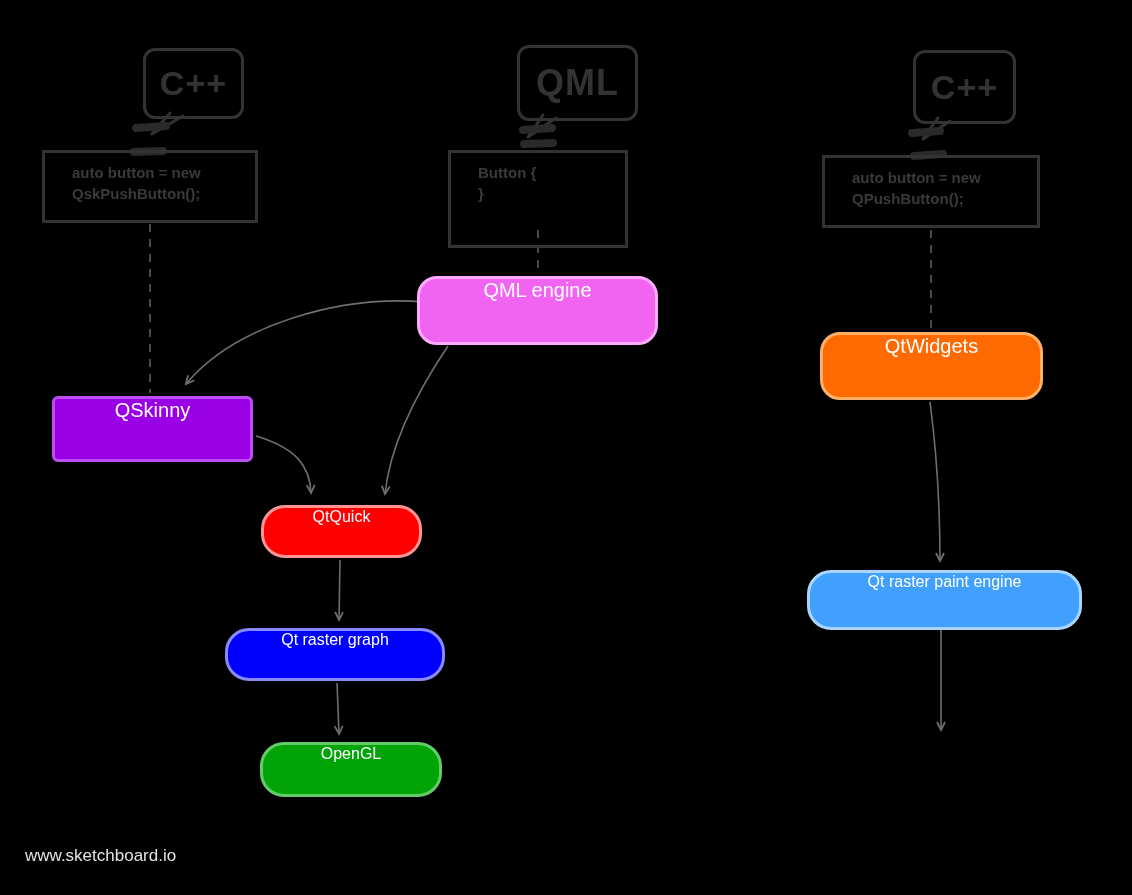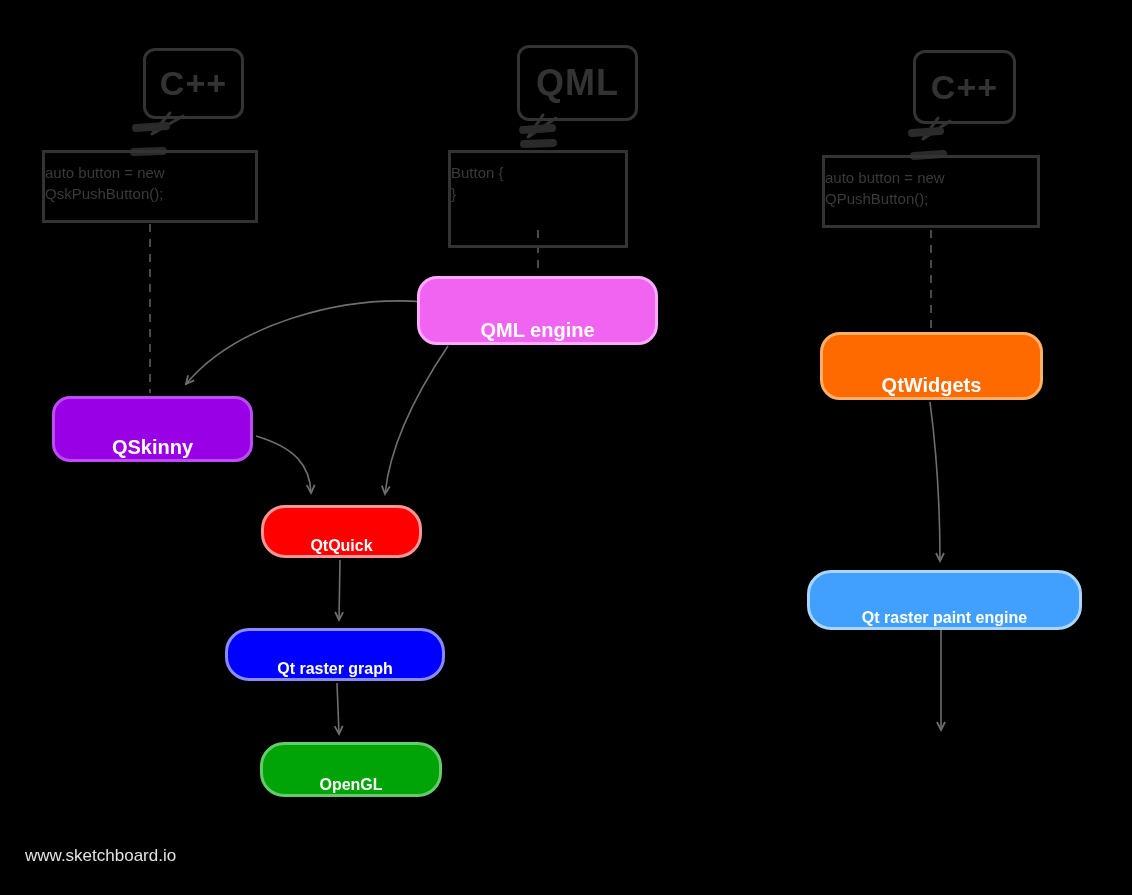--- a/index.html
+++ b/index.html
@@ -13,27 +13,27 @@
   .bubble{
     position:absolute;z-index:2;
     border:3.5px solid var(--sketch,#333);border-radius:12px;
     display:flex;align-items:center;justify-content:center;
     color:var(--sketch,#333);font-weight:bold;background:transparent;
     letter-spacing:1px;
   }
   .code-box{
     position:absolute;z-index:2;box-sizing:border-box;
     border:3px solid var(--sketch,#333);
-    color:var(--code-text,#383838);font-weight:normal;font-size:15px;
-    padding:9px 0;line-height:1.4;background:transparent;
+    color:var(--code-text,#383838);font-weight:bold;font-size:15px;
+    padding:9px 27px;line-height:1.4;background:transparent;
   }
   .node{
     position:absolute;z-index:2;box-sizing:border-box;
-    border:3px solid;display:flex;align-items:flex-end;justify-content:center;
-    color:var(--node-text,#fff);font-weight:bold;text-align:center;
+    border:3px solid;display:flex;align-items:flex-start;justify-content:center;
+    color:var(--node-text,#fff);font-weight:normal;text-align:center;
   }
   .node-lg{font-size:20px;border-radius:20px;}
   .node-md{font-size:16px;border-radius:24px;}
   .watermark{
     position:absolute;left:25px;top:846px;z-index:2;
     color:var(--watermark,#e0e0e0);font-size:17px;
   }
   .dashed{stroke:var(--dashed,#4a4a4a);stroke-width:2;fill:none;stroke-dasharray:8 7;}
   .arrow{stroke:var(--arrow,#6e6e6e);stroke-width:1.6;fill:none;}
   .sketch{stroke:var(--sketch,#333);fill:none;stroke-width:3;stroke-linejoin:round;stroke-linecap:round;}
@@ -95,21 +95,21 @@
     <div>}</div>
   </div>
   <div class="code-box" style="left:822px;top:155px;width:218px;height:73px;">
     <div>auto button = new</div>
     <div>QPushButton();</div>
   </div>
 
   <div class="node node-lg" style="left: 417px; top: 276px; width: 241px; height: 69px; background: rgb(241, 99, 241); border-color: rgb(255, 170, 255);">
     <span>QML engine</span>
   </div>
-  <div class="node node-lg" style="left: 52px; top: 396px; width: 201px; height: 66px; border-radius: 18px; background: rgb(154, 0, 230); border-color: rgb(187, 77, 242);">
+  <div class="node node-lg" style="left: 52px; top: 396px; width: 201px; height: 66px; border-radius: 6px; background: rgb(154, 0, 230); border-color: rgb(187, 77, 242);">
     <span>QSkinny</span>
   </div>
   <div class="node node-md" style="left: 261px; top: 505px; width: 161px; height: 53px; background: rgb(255, 0, 0); border-color: rgb(255, 148, 148);">
     <span>QtQuick</span>
   </div>
   <div class="node node-md" style="left: 225px; top: 628px; width: 220px; height: 53px; background: rgb(0, 0, 255); border-color: rgb(138, 138, 255);">
     <span>Qt raster graph</span>
   </div>
   <div class="node node-md" style="left: 260px; top: 742px; width: 182px; height: 55px; background: rgb(0, 164, 7); border-color: rgb(99, 204, 104);">
     <span>OpenGL</span>

